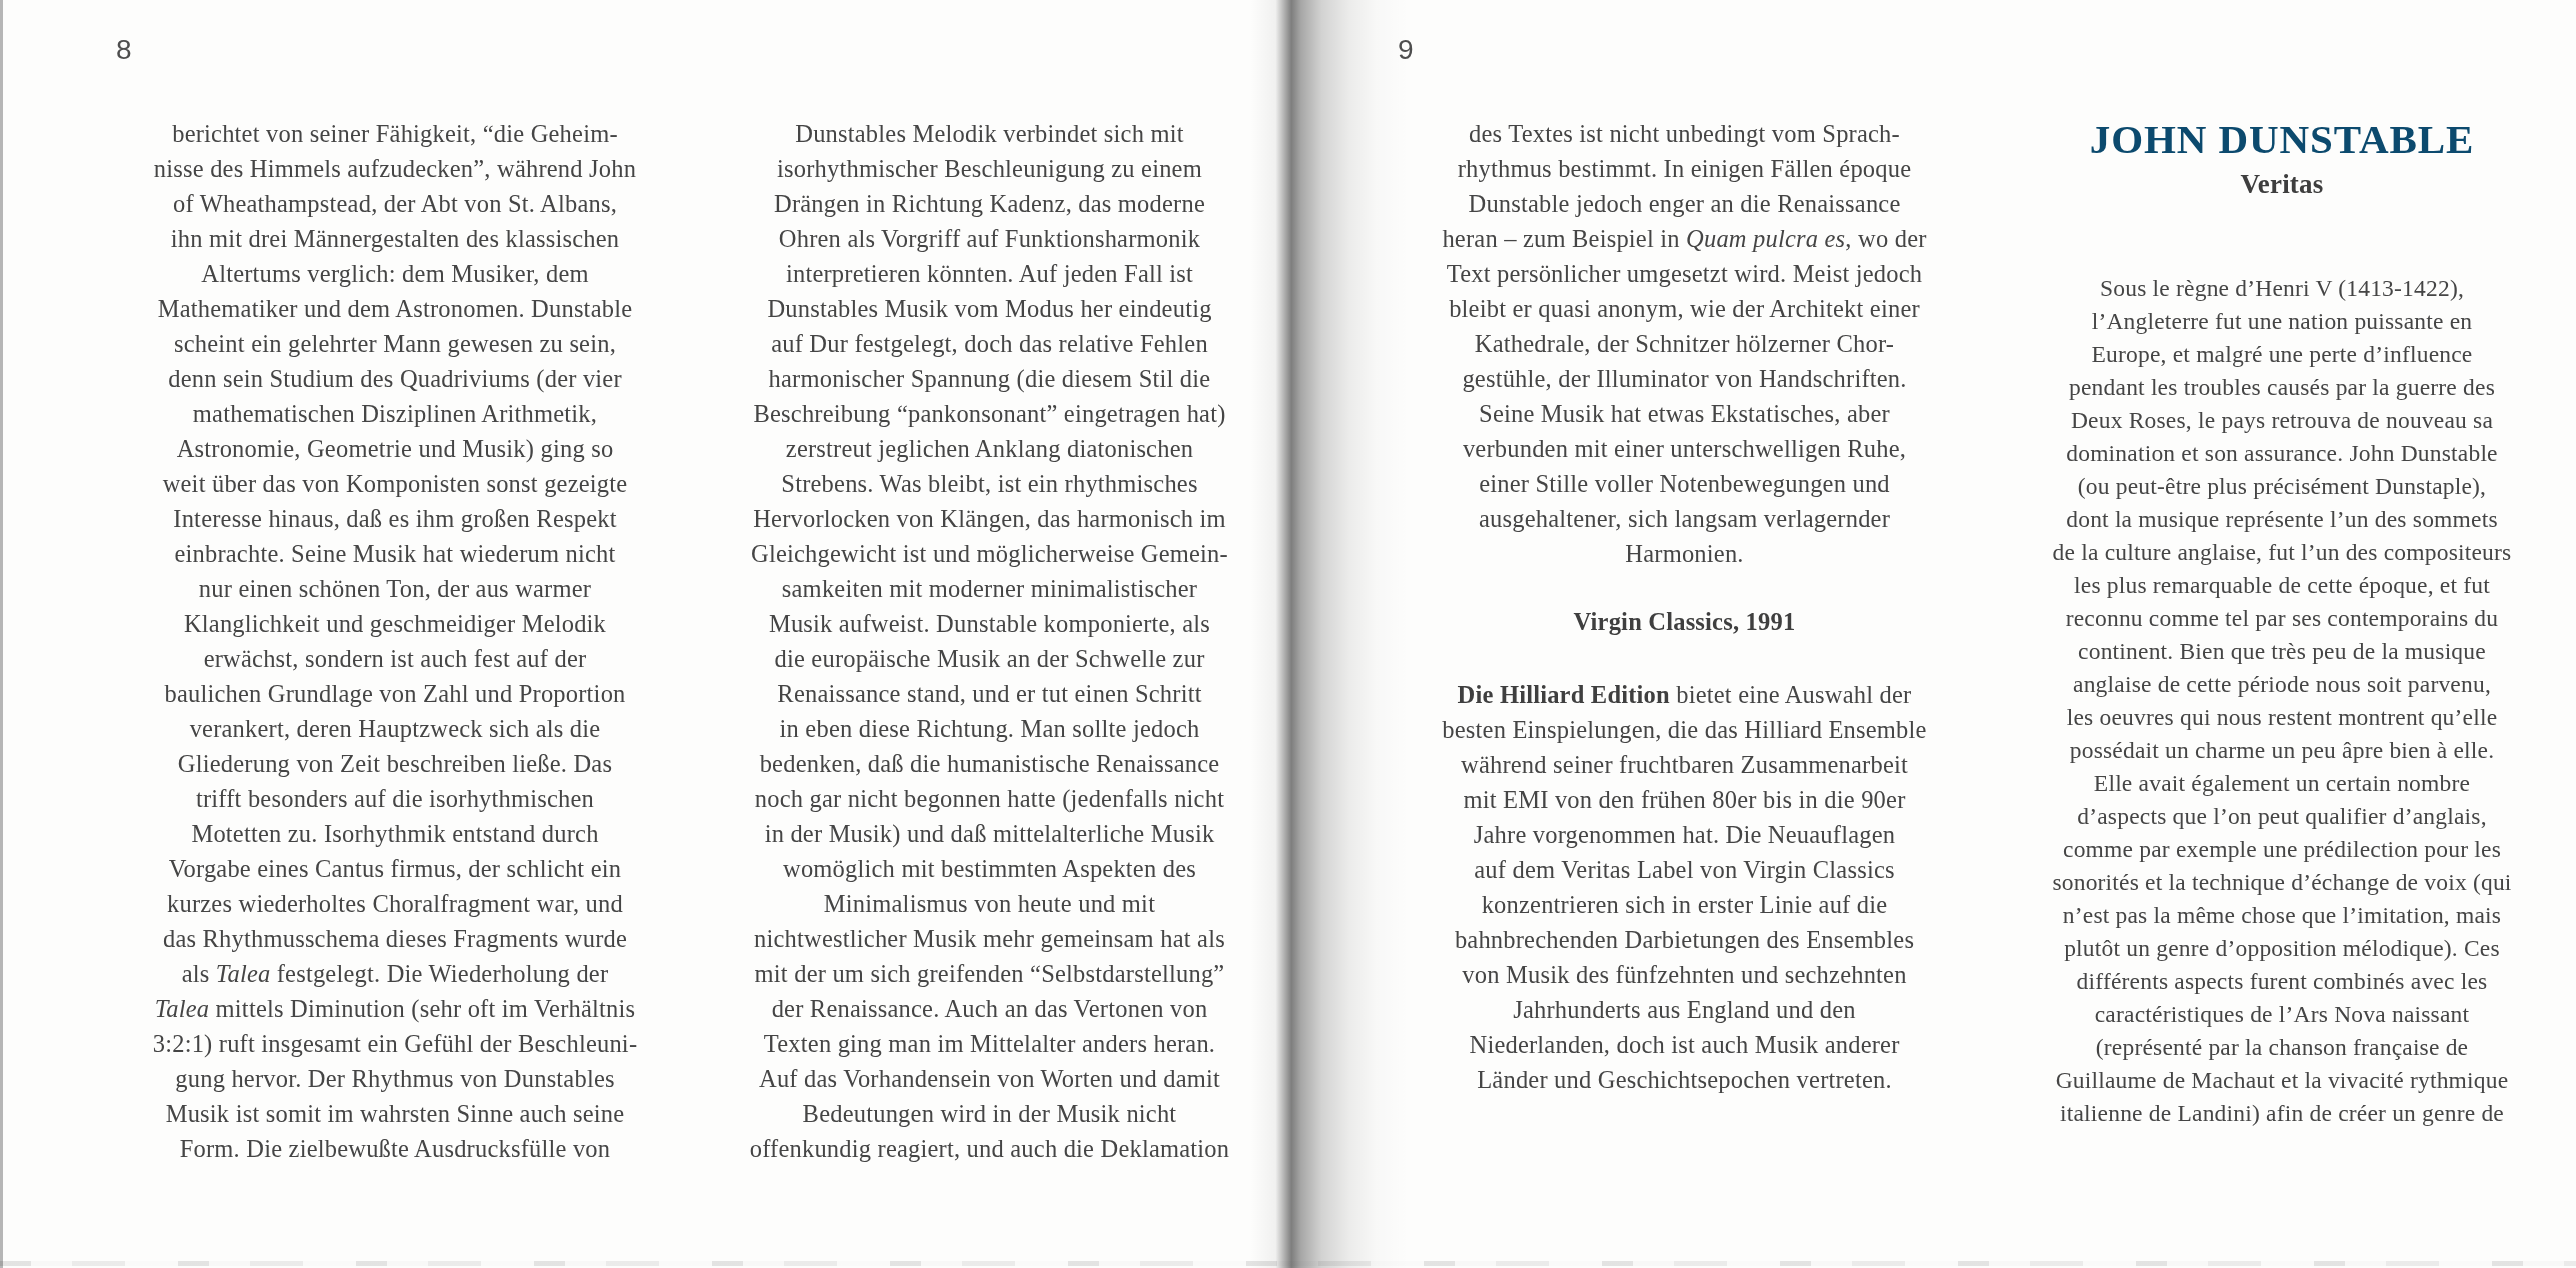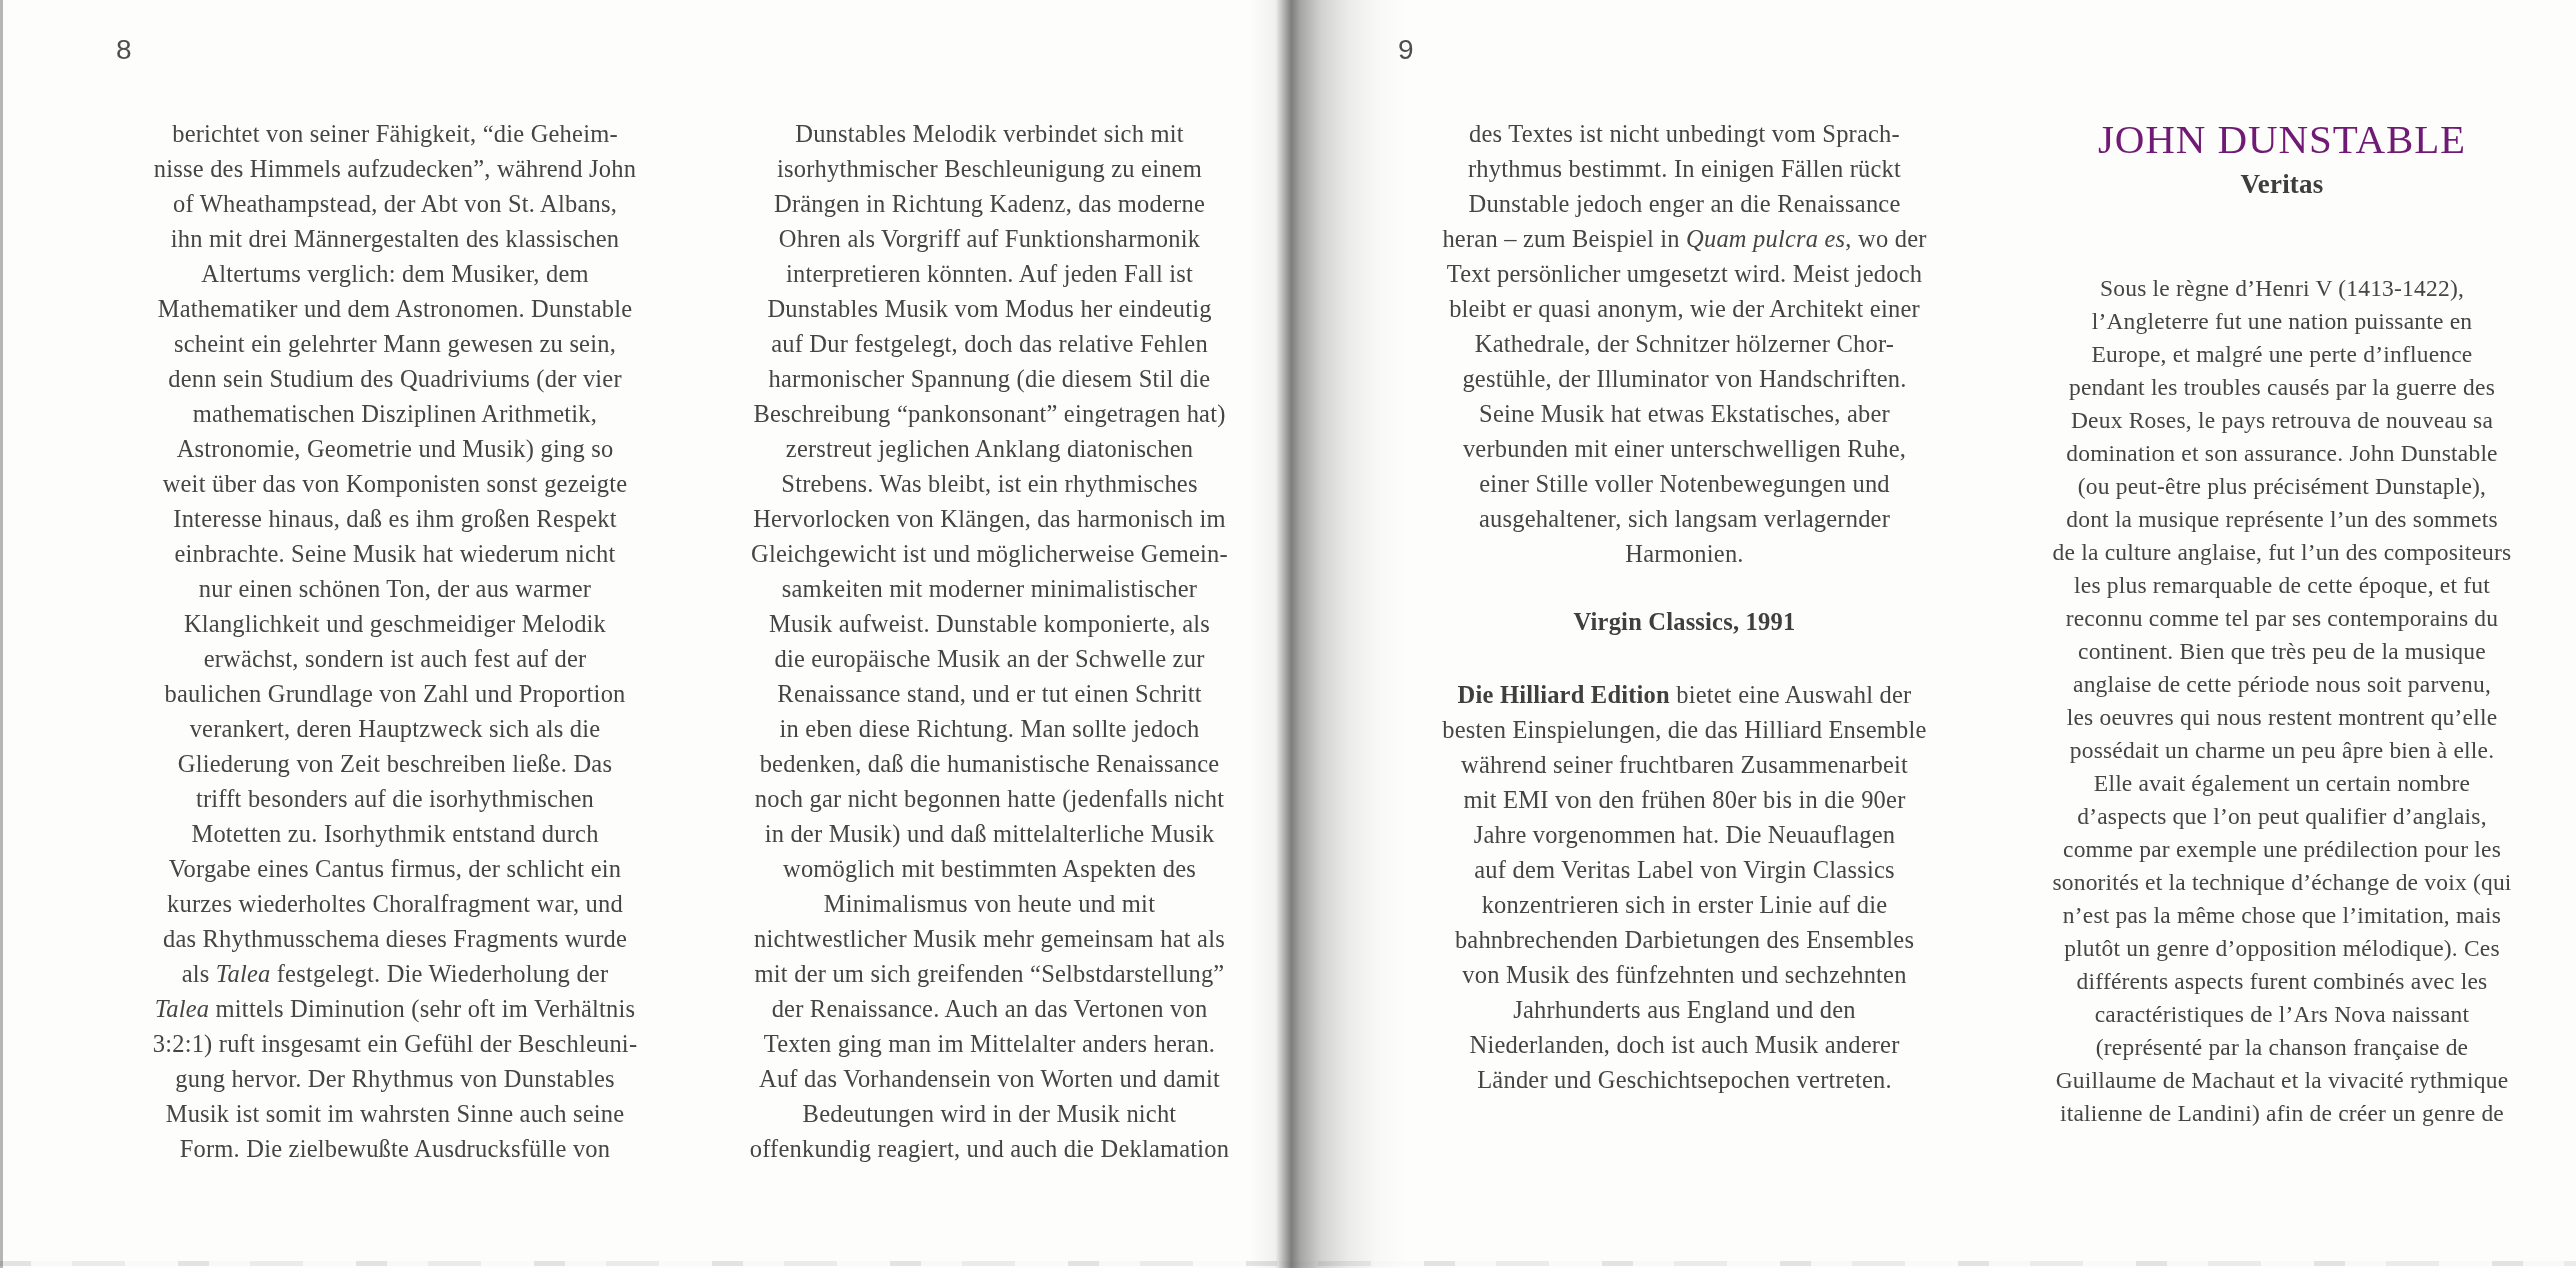--- a/index.html
+++ b/index.html
@@ -33,22 +33,22 @@
   .para.spaced{margin-top:36px;}
   .col-3 .para:nth-child(2){margin-top:33px;}
   .col-3 .para:nth-child(3){margin-top:38px;}
   .col-4 .body-block .para:first-child{margin-top:0;}
   .col-4 .body-block{margin-top:71px;}
   strong{font-weight:bold;color:#3f3f3f;}
   em{font-style:italic;}
   .main-title{
     margin:0;
     font-size:41px;line-height:47px;
-    font-weight:normal;letter-spacing:0.9px;
-    color:#701a75;
+    font-weight:bold;letter-spacing:0.9px;
+    color:#0c4a6e;
   }
   .sub-title{
     margin:5.4px 0 0 0;
     font-size:27px;line-height:33px;
     font-weight:bold;color:#3e3e3e;
   }
   .gutter-shadow{
     position:absolute;left:1250px;top:0;width:159px;height:100%;
     background:linear-gradient(90deg,
       rgba(0,0,0,0) 0%,
@@ -146,21 +146,21 @@
 mit der um sich greifenden “Selbstdarstellung”
 der Renaissance. Auch an das Vertonen von
 Texten ging man im Mittelalter anders heran.
 Auf das Vorhandensein von Worten und damit
 Bedeutungen wird in der Musik nicht
 offenkundig reagiert, und auch die Deklamation</span></p>
     </div>
 
   <div class="col col-3">
       <p class="para"><span>des Textes ist nicht unbedingt vom Sprach-
-rhythmus bestimmt. In einigen Fällen rückt
+rhythmus bestimmt. In einigen Fällen époque
 Dunstable jedoch enger an die Renaissance
 heran – zum Beispiel in </span><em>Quam pulcra es</em><span>, wo der
 Text persönlicher umgesetzt wird. Meist jedoch
 bleibt er quasi anonym, wie der Architekt einer
 Kathedrale, der Schnitzer hölzerner Chor-
 gestühle, der Illuminator von Handschriften.
 Seine Musik hat etwas Ekstatisches, aber
 verbunden mit einer unterschwelligen Ruhe,
 einer Stille voller Notenbewegungen und
 ausgehaltener, sich langsam verlagernder

